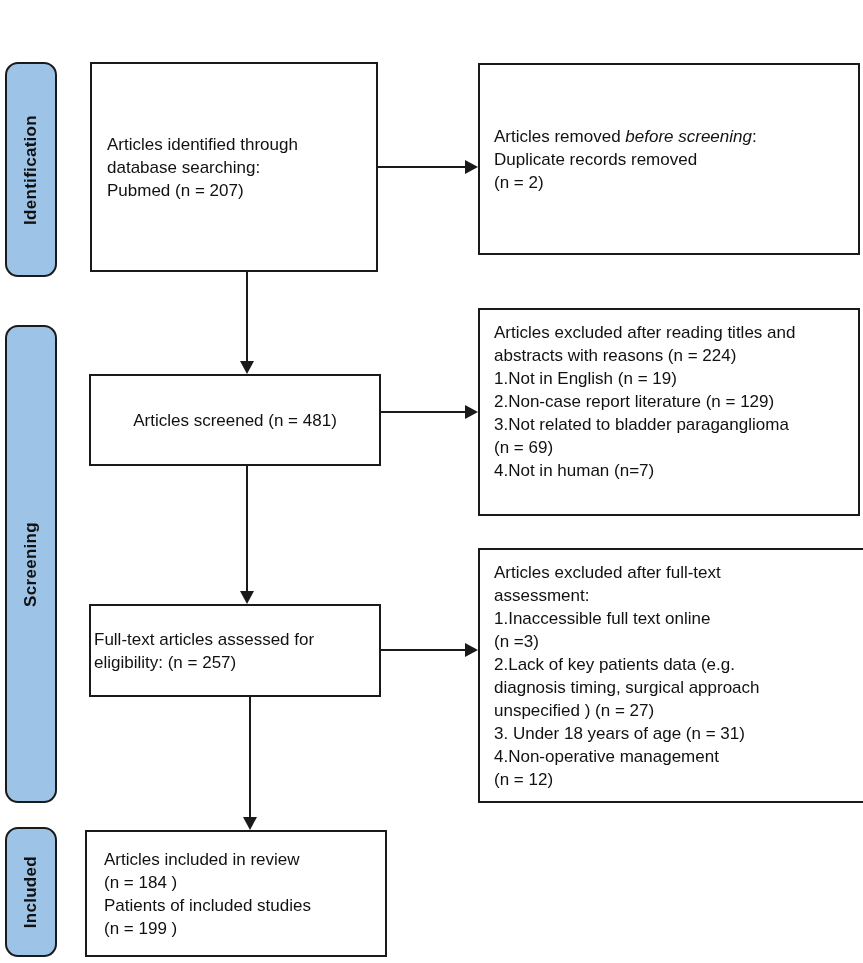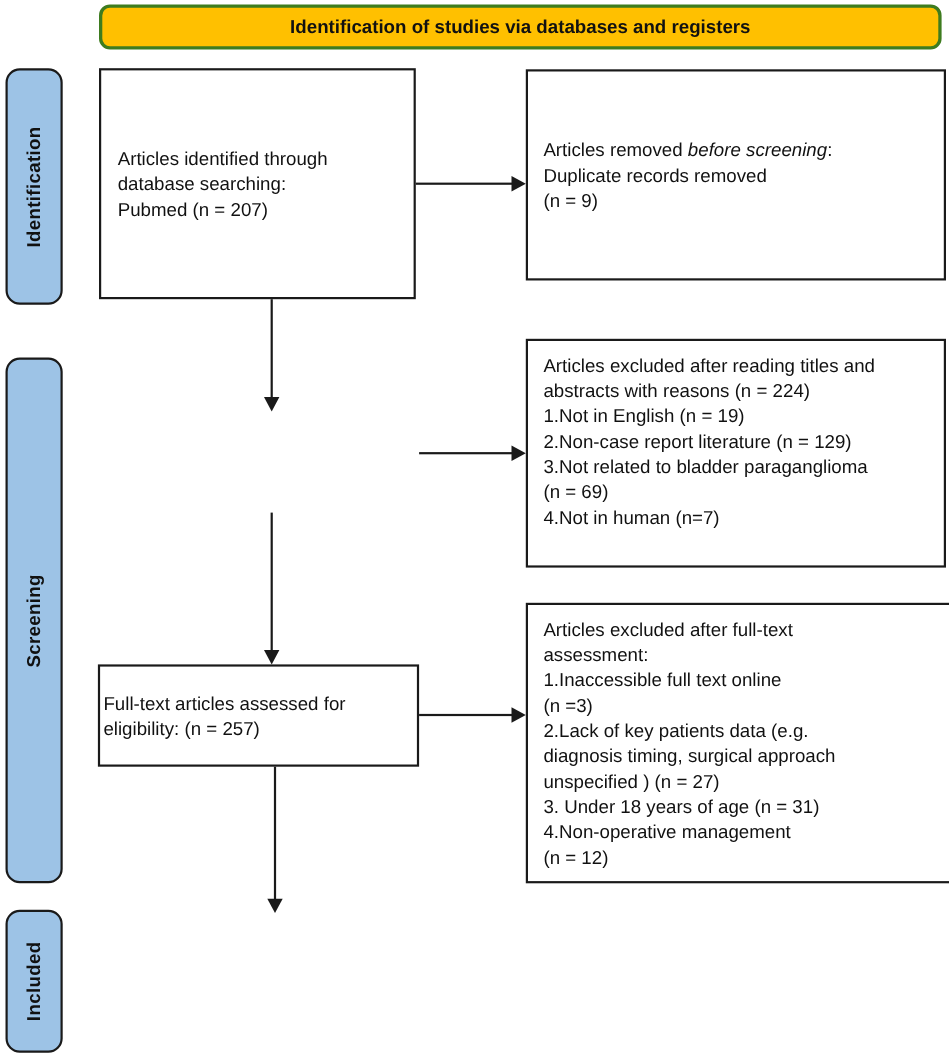--- a/index.html
+++ b/index.html
@@ -68,23 +68,20 @@
   .harrow .shaft{position:absolute;top:6px;left:0;height:2px;background:var(--line-color);}
   .harrow .head{position:absolute;right:0;top:0;width:0;height:0;
     border-top:7px solid transparent;border-bottom:7px solid transparent;
     border-left:13px solid var(--line-color);}
 </style>
 </head>
 <body>
 
 <div id="canvas">
 
-  <div class="banner" style="left:90px;top:4px;width:766px;height:41px;">
-    <span>Identification of studies via databases and registers</span>
-  </div>
 
   <div class="stage" style="left:5px;top:62px;width:52px;height:215px;">
     <span class="vtext">Identification</span>
   </div>
   <div class="stage" style="left:5px;top:325px;width:52px;height:478px;">
     <span class="vtext">Screening</span>
   </div>
   <div class="stage" style="left:5px;top:827px;width:52px;height:130px;">
     <span class="vtext">Included</span>
   </div>
@@ -93,23 +90,26 @@
     <div class="lines">Articles identified through
 database searching:
 Pubmed (n = 207)</div>
   </div>
 
   <div class="fbox" style="left:478px;top:63px;width:382px;height:192px;padding-left:14px;padding-right:8px;">
     <div>
       <span>Articles removed </span><i>before screening</i><span>:</span>
     </div>
     <div class="lines">Duplicate records removed
-(n = 9)</div>
+(n = 2)</div>
   </div>
 
+  <div class="fbox centered" style="left:89px;top:374px;width:292px;height:92px;">
+    <div>Articles screened (n = 481)</div>
+  </div>
 
   <div class="fbox toppad" style="left:478px;top:308px;width:382px;height:208px;padding-left:14px;padding-right:22px;">
     <div class="lines">Articles excluded after reading titles and
 abstracts with reasons (n = 224)
 1.Not in English (n = 19)
 2.Non-case report literature (n = 129)
 3.Not related to bladder paraganglioma
 (n = 69)
 4.Not in human (n=7)</div>
   </div>
@@ -125,20 +125,26 @@
 1.Inaccessible full text online
 (n =3)
 2.Lack of key patients data (e.g.
 diagnosis timing, surgical approach
 unspecified ) (n = 27)
 3. Under 18 years of age (n = 31)
 4.Non-operative management
 (n = 12)</div>
   </div>
 
+  <div class="fbox" style="left:85px;top:830px;width:302px;height:127px;padding-left:17px;padding-right:8px;">
+    <div class="lines">Articles included in review
+(n = 184 )
+Patients of included studies
+(n = 199 )</div>
+  </div>
 
   <div class="varrow" style="left:240px;top:272px;height:102px;">
     <div class="shaft" style="height:90px;"></div>
     <div class="head"></div>
   </div>
   <div class="varrow" style="left:240px;top:466px;height:138px;">
     <div class="shaft" style="height:126px;"></div>
     <div class="head"></div>
   </div>
   <div class="varrow" style="left:243px;top:697px;height:133px;">

